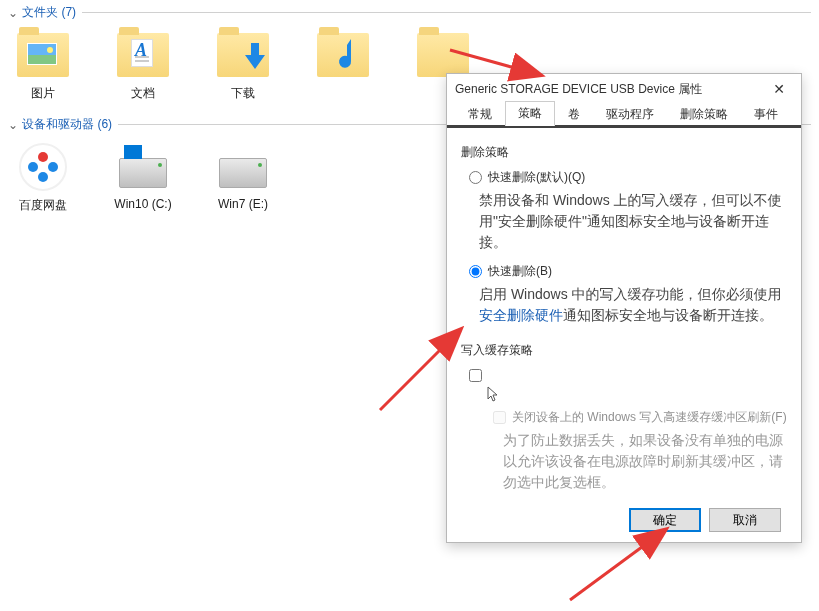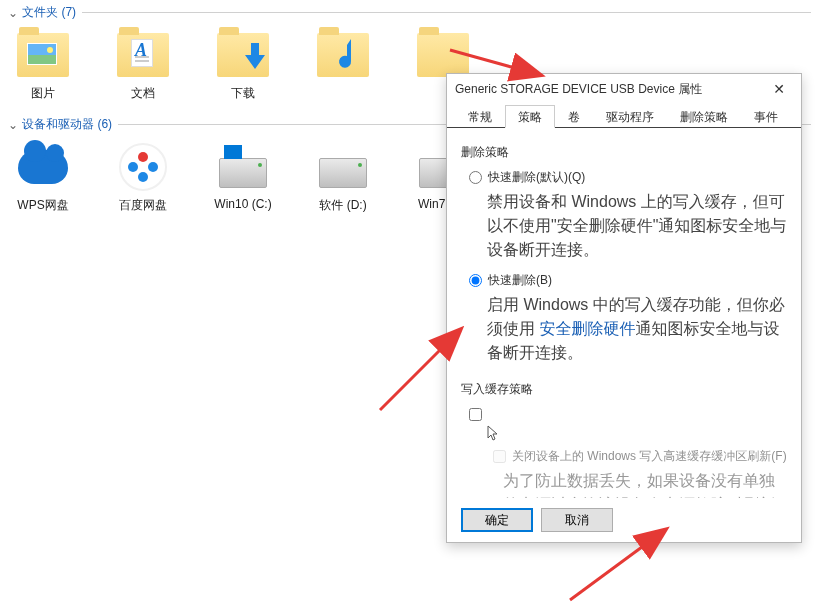--- a/index.html
+++ b/index.html
@@ -26,31 +26,31 @@
   .baidu .d{position:absolute;width:10px;height:10px;border-radius:50%;}
   .baidu .d1{background:#e53935;top:0;left:10px;}
   .baidu .d2{background:#1e88e5;top:10px;left:0;}
   .baidu .d3{background:#1e88e5;top:10px;right:0;}
   .baidu .d4{background:#1e88e5;bottom:0;left:10px;}
   
   .dialog { position: absolute; left: 446px; top: 73px; width: 356px; height: 470px; background: #fff; border: 1px solid #b7b7b7; box-shadow: 0 4px 12px rgba(0,0,0,0.2); display: flex; flex-direction: column; }
   .titlebar { display: flex; align-items: center; height: 30px; padding: 0 8px; font-size: 12px; }
   .titlebar .ttl { flex: 1; }
   .titlebar .x { width: 28px; text-align: center; font-size: 14px; cursor: pointer; }
-  .tabs { display: flex; padding: 0 8px; border-bottom: 1px solid #404040; height:24px; }
+  .tabs { display: flex; padding: 0 8px; border-bottom: 3px solid #404040; height:24px; align-items:flex-end;}
   .tab { padding: 3px 12px 3px; font-size:12px; border:1px solid transparent; border-bottom:none; margin-right:0; color:#333; cursor:pointer; position:relative; top:1px;}
   .tab.active { border-color:#ccc; background:#fff; border-bottom:1px solid #fff;}
   .tabbody { flex:1; padding: 10px 14px; overflow:auto; color:#333;}
   .group-title { font-size:12px; margin: 6px 0 8px 0; }
   .radio-row, .check-row { display:flex; align-items:flex-start; margin: 4px 0 4px 8px; }
   .radio-row input, .check-row input { margin-top:2px; margin-right:6px; }
-  .desc { margin: 2px 0 10px 26px; font-size:16px; color:#444; line-height:1.5;}
+  .desc { margin: 2px 0 10px 18px; font-size:14px; color:#444; line-height:1.5;}
   .desc.disabled { color:#999; }
   a { color:#1a5fb4; text-decoration:none; }
-  .dlg-footer { display:flex; justify-content:flex-start; gap:8px; padding: 10px 14px; }
+  .dlg-footer { display:flex; justify-content:flex-end; gap:8px; padding: 10px 20px; }
   .btn { min-width:72px; height:24px; border:1px solid #adadad; background:#e1e1e1; font-size:12px; cursor:pointer; }
   .btn.primary{ border-color:#0078d7; box-shadow: inset 0 0 0 1px #0078d7;}
   
   .arrow { position:absolute; pointer-events:none; }
 </style>
 </head>
 <body>
 
 <div class="section-header">
   <span style="margin-right:4px;color:#666;">⌄</span>
@@ -108,52 +108,40 @@
     <div class="lbl"></div>
   </div>
 </div>
 
 <div class="section-header">
   <span style="margin-right:4px;color:#666;">⌄</span>
   <span>设备和驱动器 (6)</span>
   <span class="line"></span>
 </div>
 <div class="icon-grid">
-  <div class="icon-item">
-    <div class="ico">
-        <div class="cloud-wps"></div>
-      </div>
-    <div class="lbl">WPS网盘</div>
-  </div>
   <div class="icon-item">
     <div class="ico">
         <div class="baidu">
           <div class="dots">
             <div class="d d1"></div>
             <div class="d d2"></div>
             <div class="d d3"></div>
             <div class="d d4"></div>
           </div>
         </div>
       </div>
     <div class="lbl">百度网盘</div>
   </div>
   <div class="icon-item">
     <div class="ico">
         <div class="drive">
           <div style="position:absolute;left:4px;top:-14px;width:18px;height:14px;background:#0078d7;"></div>
         </div>
       </div>
     <div class="lbl">Win10 (C:)</div>
-  </div>
-  <div class="icon-item">
-    <div class="ico">
-        <div class="drive"></div>
-      </div>
-    <div class="lbl">软件 (D:)</div>
   </div>
   <div class="icon-item">
     <div class="ico">
         <div class="drive"></div>
       </div>
     <div class="lbl">Win7 (E:)</div>
   </div>
 </div>
 
 <div class="dialog">

